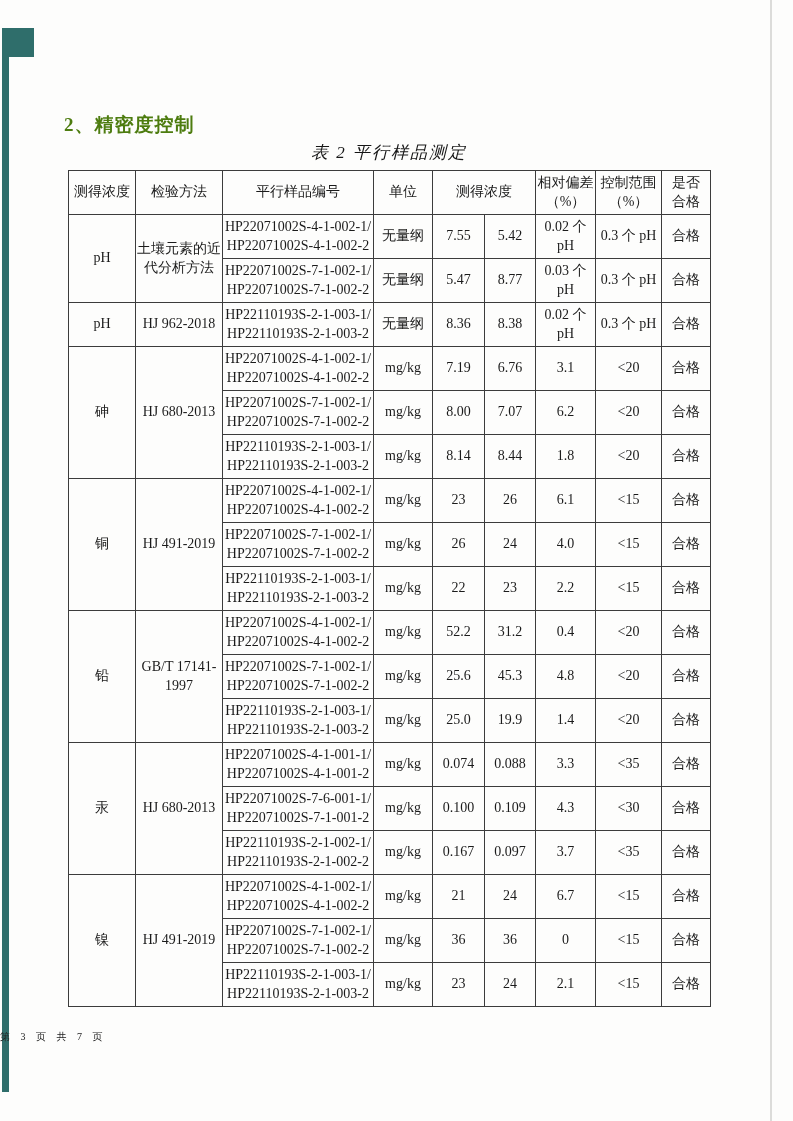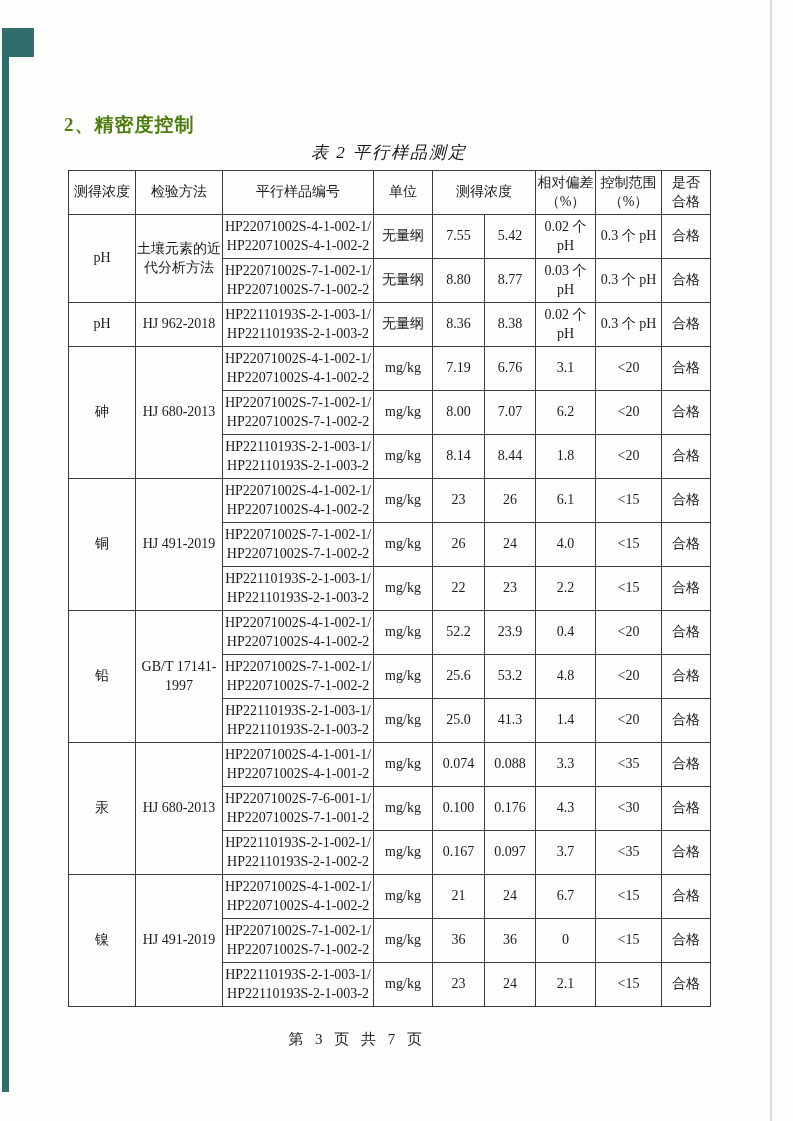--- a/index.html
+++ b/index.html
@@ -35,21 +35,21 @@
     line-height:1.35;
     overflow:hidden;
   }
   table.report tr{height:44px;}
   th.hdr{font-size:14px;white-space:pre-line;line-height:1.4;}
   td.c-sample{text-align:left;padding-left:4px;font-size:13px;line-height:1.5;margin-top:13px;}
   td.c-sample .line{display:block;white-space:nowrap;}
   td.c-rd{white-space:pre-line;line-height:1.35;padding:1px 2px;}
   .footer{
     position:absolute;left:0;top:1030px;width:714px;
-    text-align:center;font-size:15px;letter-spacing:4px;color:#222;
+    font-size:10px;letter-spacing:4px;color:#222;
   }
 </style>
 </head>
 <body>
 
 <div class="scan-strip-left"></div>
 <div class="scan-corner"></div>
 <div class="page-edge"></div>
 
 <div class="heading">2、精密度控制</div>
@@ -96,21 +96,21 @@
 pH</td>
     <td class="c-rd">0.3 个 pH</td>
     <td>合格</td>
   </tr>
   <tr>
     <td class="c-sample">
           <span class="line">HP22071002S-7-1-002-1/</span>
           <span class="line">HP22071002S-7-1-002-2</span>
         </td>
     <td>无量纲</td>
-    <td>8.80</td>
+    <td>5.47</td>
     <td>8.77</td>
     <td class="c-rd">0.03 个
 pH</td>
     <td class="c-rd">0.3 个 pH</td>
     <td>合格</td>
   </tr>
   <tr>
     <td>pH</td>
     <td>HJ 962-2018</td>
     <td class="c-sample">
@@ -206,45 +206,45 @@
 
   <tr>
     <td rowspan="3">铅</td>
     <td rowspan="3">GB/T 17141-1997</td>
     <td class="c-sample">
           <span class="line">HP22071002S-4-1-002-1/</span>
           <span class="line">HP22071002S-4-1-002-2</span>
         </td>
     <td>mg/kg</td>
     <td>52.2</td>
-    <td>23.9</td>
+    <td>31.2</td>
     <td class="c-rd">0.4</td>
     <td class="c-rd">&lt;20</td>
     <td>合格</td>
   </tr>
   <tr>
     <td class="c-sample">
           <span class="line">HP22071002S-7-1-002-1/</span>
           <span class="line">HP22071002S-7-1-002-2</span>
         </td>
     <td>mg/kg</td>
     <td>25.6</td>
-    <td>53.2</td>
+    <td>45.3</td>
     <td class="c-rd">4.8</td>
     <td class="c-rd">&lt;20</td>
     <td>合格</td>
   </tr>
   <tr>
     <td class="c-sample">
           <span class="line">HP22110193S-2-1-003-1/</span>
           <span class="line">HP22110193S-2-1-003-2</span>
         </td>
     <td>mg/kg</td>
     <td>25.0</td>
-    <td>41.3</td>
+    <td>19.9</td>
     <td class="c-rd">1.4</td>
     <td class="c-rd">&lt;20</td>
     <td>合格</td>
   </tr>
 
   <tr>
     <td rowspan="3">汞</td>
     <td rowspan="3">HJ 680-2013</td>
     <td class="c-sample">
           <span class="line">HP22071002S-4-1-001-1/</span>
@@ -257,21 +257,21 @@
     <td class="c-rd">&lt;35</td>
     <td>合格</td>
   </tr>
   <tr>
     <td class="c-sample">
           <span class="line">HP22071002S-7-6-001-1/</span>
           <span class="line">HP22071002S-7-1-001-2</span>
         </td>
     <td>mg/kg</td>
     <td>0.100</td>
-    <td>0.176</td>
+    <td>0.109</td>
     <td class="c-rd">4.3</td>
     <td class="c-rd">&lt;30</td>
     <td>合格</td>
   </tr>
   <tr>
     <td class="c-sample">
           <span class="line">HP22110193S-2-1-002-1/</span>
           <span class="line">HP22110193S-2-1-002-2</span>
         </td>
     <td>mg/kg</td>

